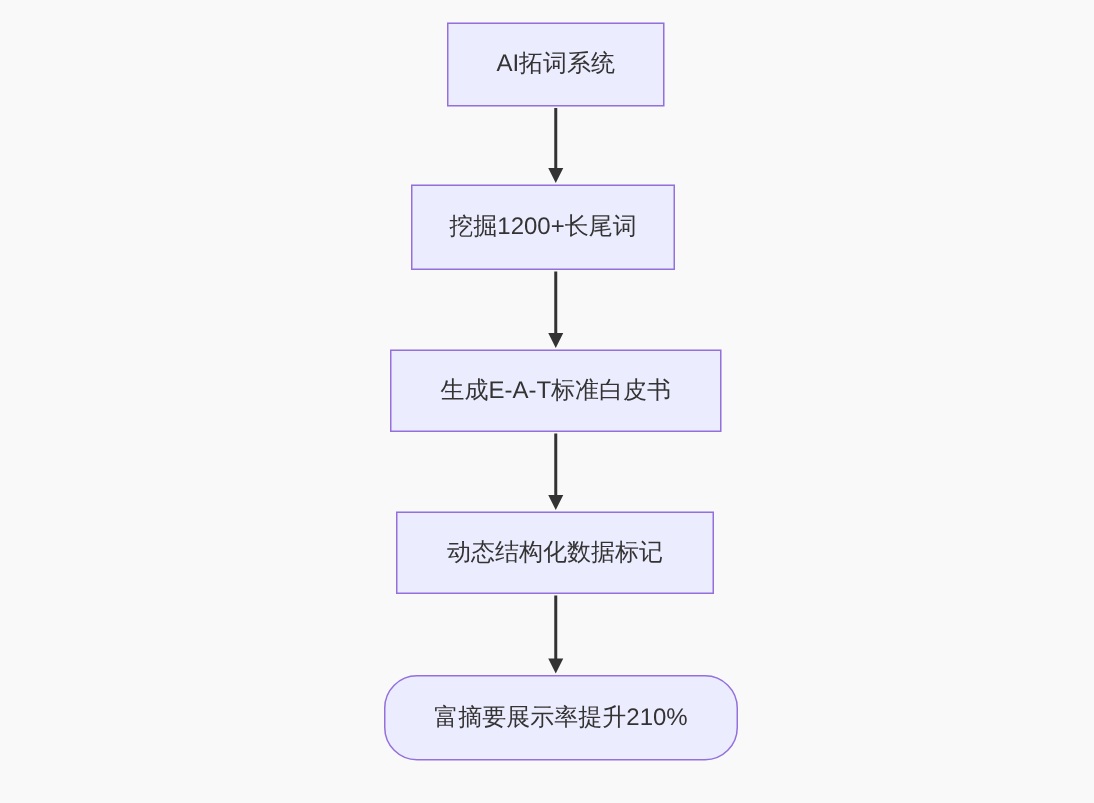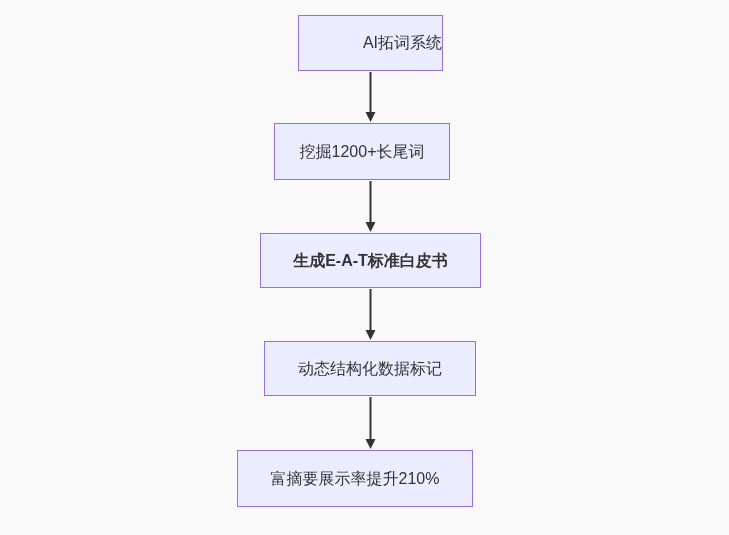--- a/index.html
+++ b/index.html
@@ -26,25 +26,25 @@
     align-items: center;
     justify-content: center;
     background: var(--node-fill);
     border: 1.5px solid var(--node-border);
     color: var(--node-text);
     font-size: 16px;
     line-height: 1;
     white-space: nowrap;
     text-align: center;
   }
-  .node-1 { left: 298px; top: 15px;  width: 145px; height: 56px; justify-content: flex-end; }
+  .node-1 { left: 298px; top: 15px;  width: 145px; height: 56px; }
   .node-2 { left: 274px; top: 123px; width: 176px; height: 57px; }
-  .node-3 { left: 260px; top: 233px; width: 221px; height: 55px; font-weight: bold; }
+  .node-3 { left: 260px; top: 233px; width: 221px; height: 55px; }
   .node-4 { left: 264px; top: 341px; width: 212px; height: 55px; align-items: center; }
-  .node-5 { left: 237px; top: 450px; width: 236px; height: 57px; }
+  .node-5 { left: 256px; top: 450px; width: 236px; height: 57px; border-radius: 22px; }
   .arrow-layer {
     position: absolute;
     left: 0; top: 0;
     width: 729px; height: 535px;
     pointer-events: none;
   }
   .arrow-layer line { stroke: var(--arrow); stroke-width: 2; }
   .arrow-layer polygon { fill: var(--arrow); }
 </style>
 </head>

